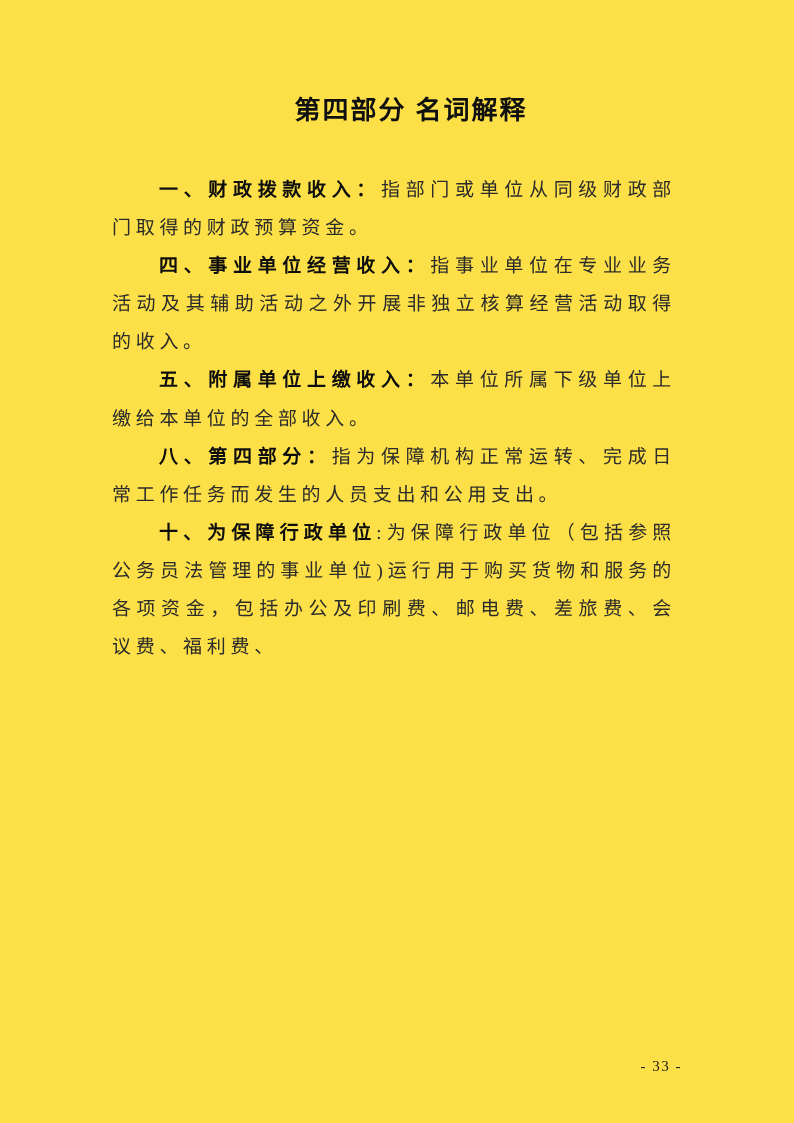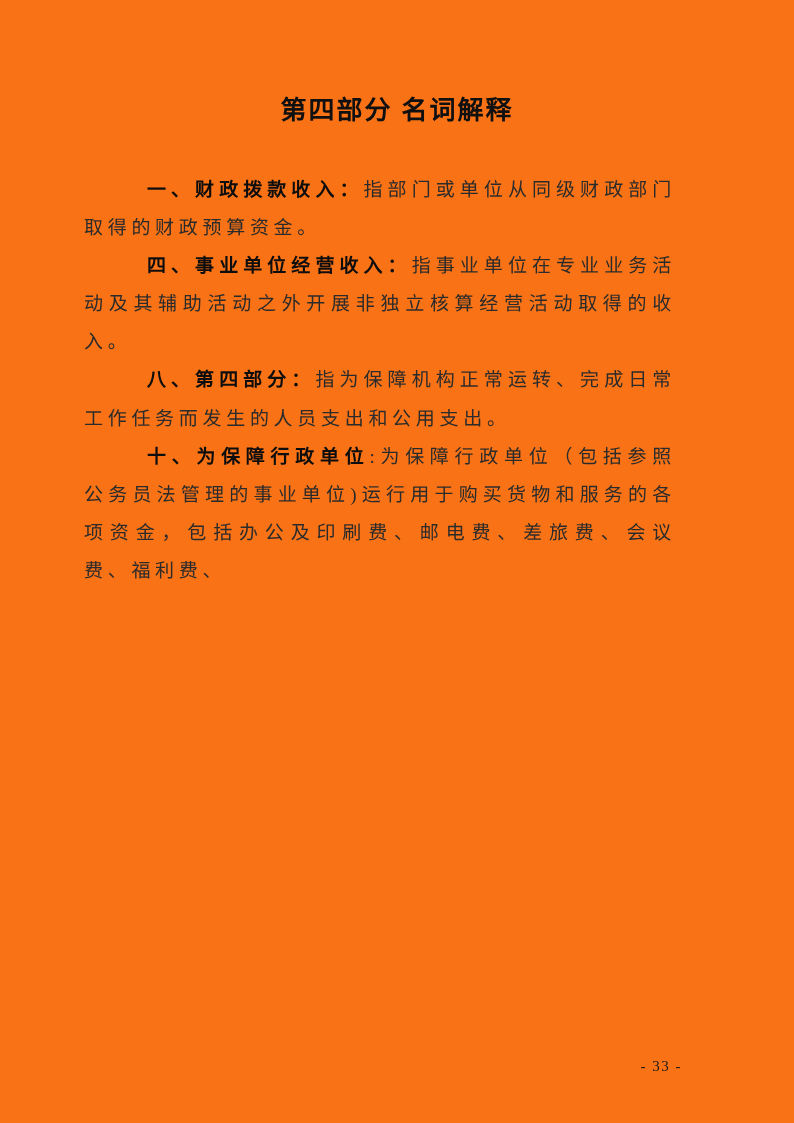--- a/index.html
+++ b/index.html
@@ -4,23 +4,23 @@
 <style>
   html, body {
     margin: 0;
     padding: 0;
     background: #ffffff;
   }
   .page {
     position: relative;
     width: 794px;
     height: 1123px;
-    background: #f97316;
+    background: #fde047;
     box-sizing: border-box;
-    padding: 92px 118px 0 84px;
+    padding: 92px 118px 0 112px;
     overflow: hidden;
     font-family: "Liberation Serif", serif;
     color: #262626;
   }
   .title {
     margin: 0 0 43px 34px;
     font-family: "Liberation Sans", sans-serif;
     font-weight: 700;
     font-size: 26px;
     line-height: 36px;
@@ -36,21 +36,20 @@
     letter-spacing: 4.7px;
     text-align: justify;
     text-justify: inter-character;
     text-indent: 47px;
     color: #2b2b2b;
   }
   .terms p.term-para .term {
     font-family: "Liberation Sans", sans-serif;
     font-weight: 700;
     color: #0d0d0d;
-    margin-left: 16px;
   }
   .page-number {
     position: absolute;
     top: 1024px;
     right: 112px;
     font-family: "Liberation Serif", serif;
     font-size: 15px;
     letter-spacing: 1.5px;
     color: #1a1a1a;
     white-space: nowrap;
@@ -62,20 +61,21 @@
 
 <div class="page">
   <h1 class="title">第四部分 名词解释</h1>
   <div class="terms">
   <p class="term-para"><span class="term">一、财政拨款收入：</span><span class="definition">指部门或单位从同级财政部门取得的财政预算资金。</span></p>
 
 
 
   <p class="term-para"><span class="term">四、事业单位经营收入：</span><span class="definition">指事业单位在专业业务活动及其辅助活动之外开展非独立核算经营活动取得的收入。</span></p>
 
+  <p class="term-para"><span class="term">五、附属单位上缴收入：</span><span class="definition">本单位所属下级单位上缴给本单位的全部收入。</span></p>
 
 
 
   <p class="term-para"><span class="term">八、第四部分：</span><span class="definition">指为保障机构正常运转、完成日常工作任务而发生的人员支出和公用支出。</span></p>
 
 
   <p class="term-para"><span class="term">十、为保障行政单位</span><span class="definition">:为保障行政单位（包括参照公务员法管理的事业单位)运行用于购买货物和服务的各项资金，包括办公及印刷费、邮电费、差旅费、会议费、福利费、</span></p>
 </div>
   <div class="page-number">- 33 -</div>
 </div>

